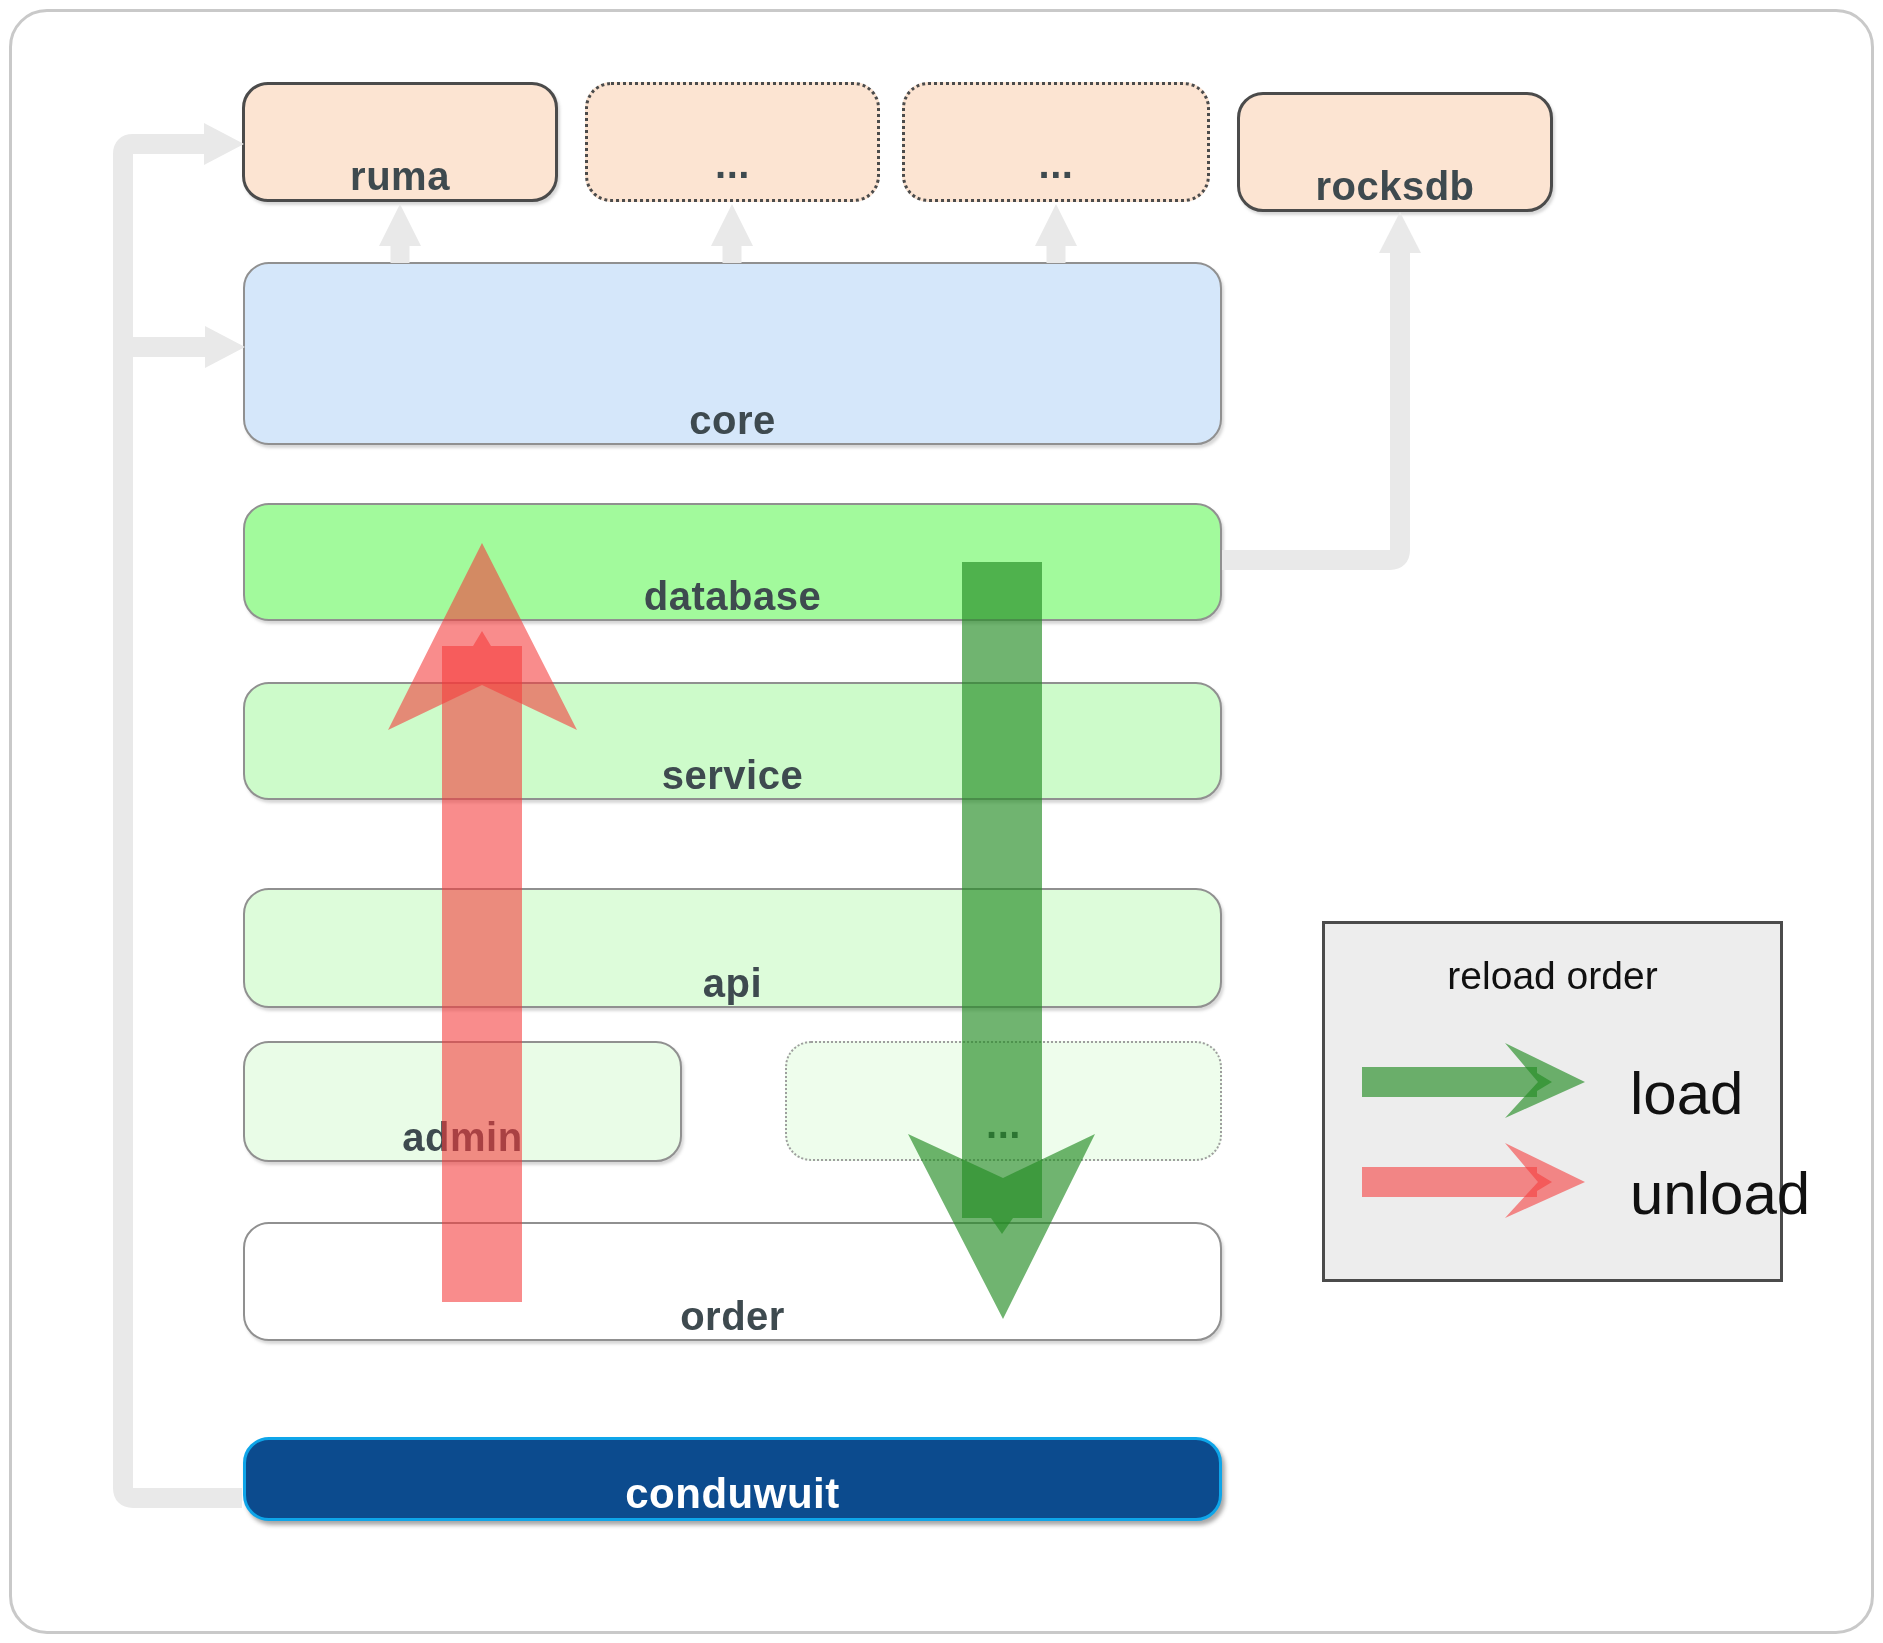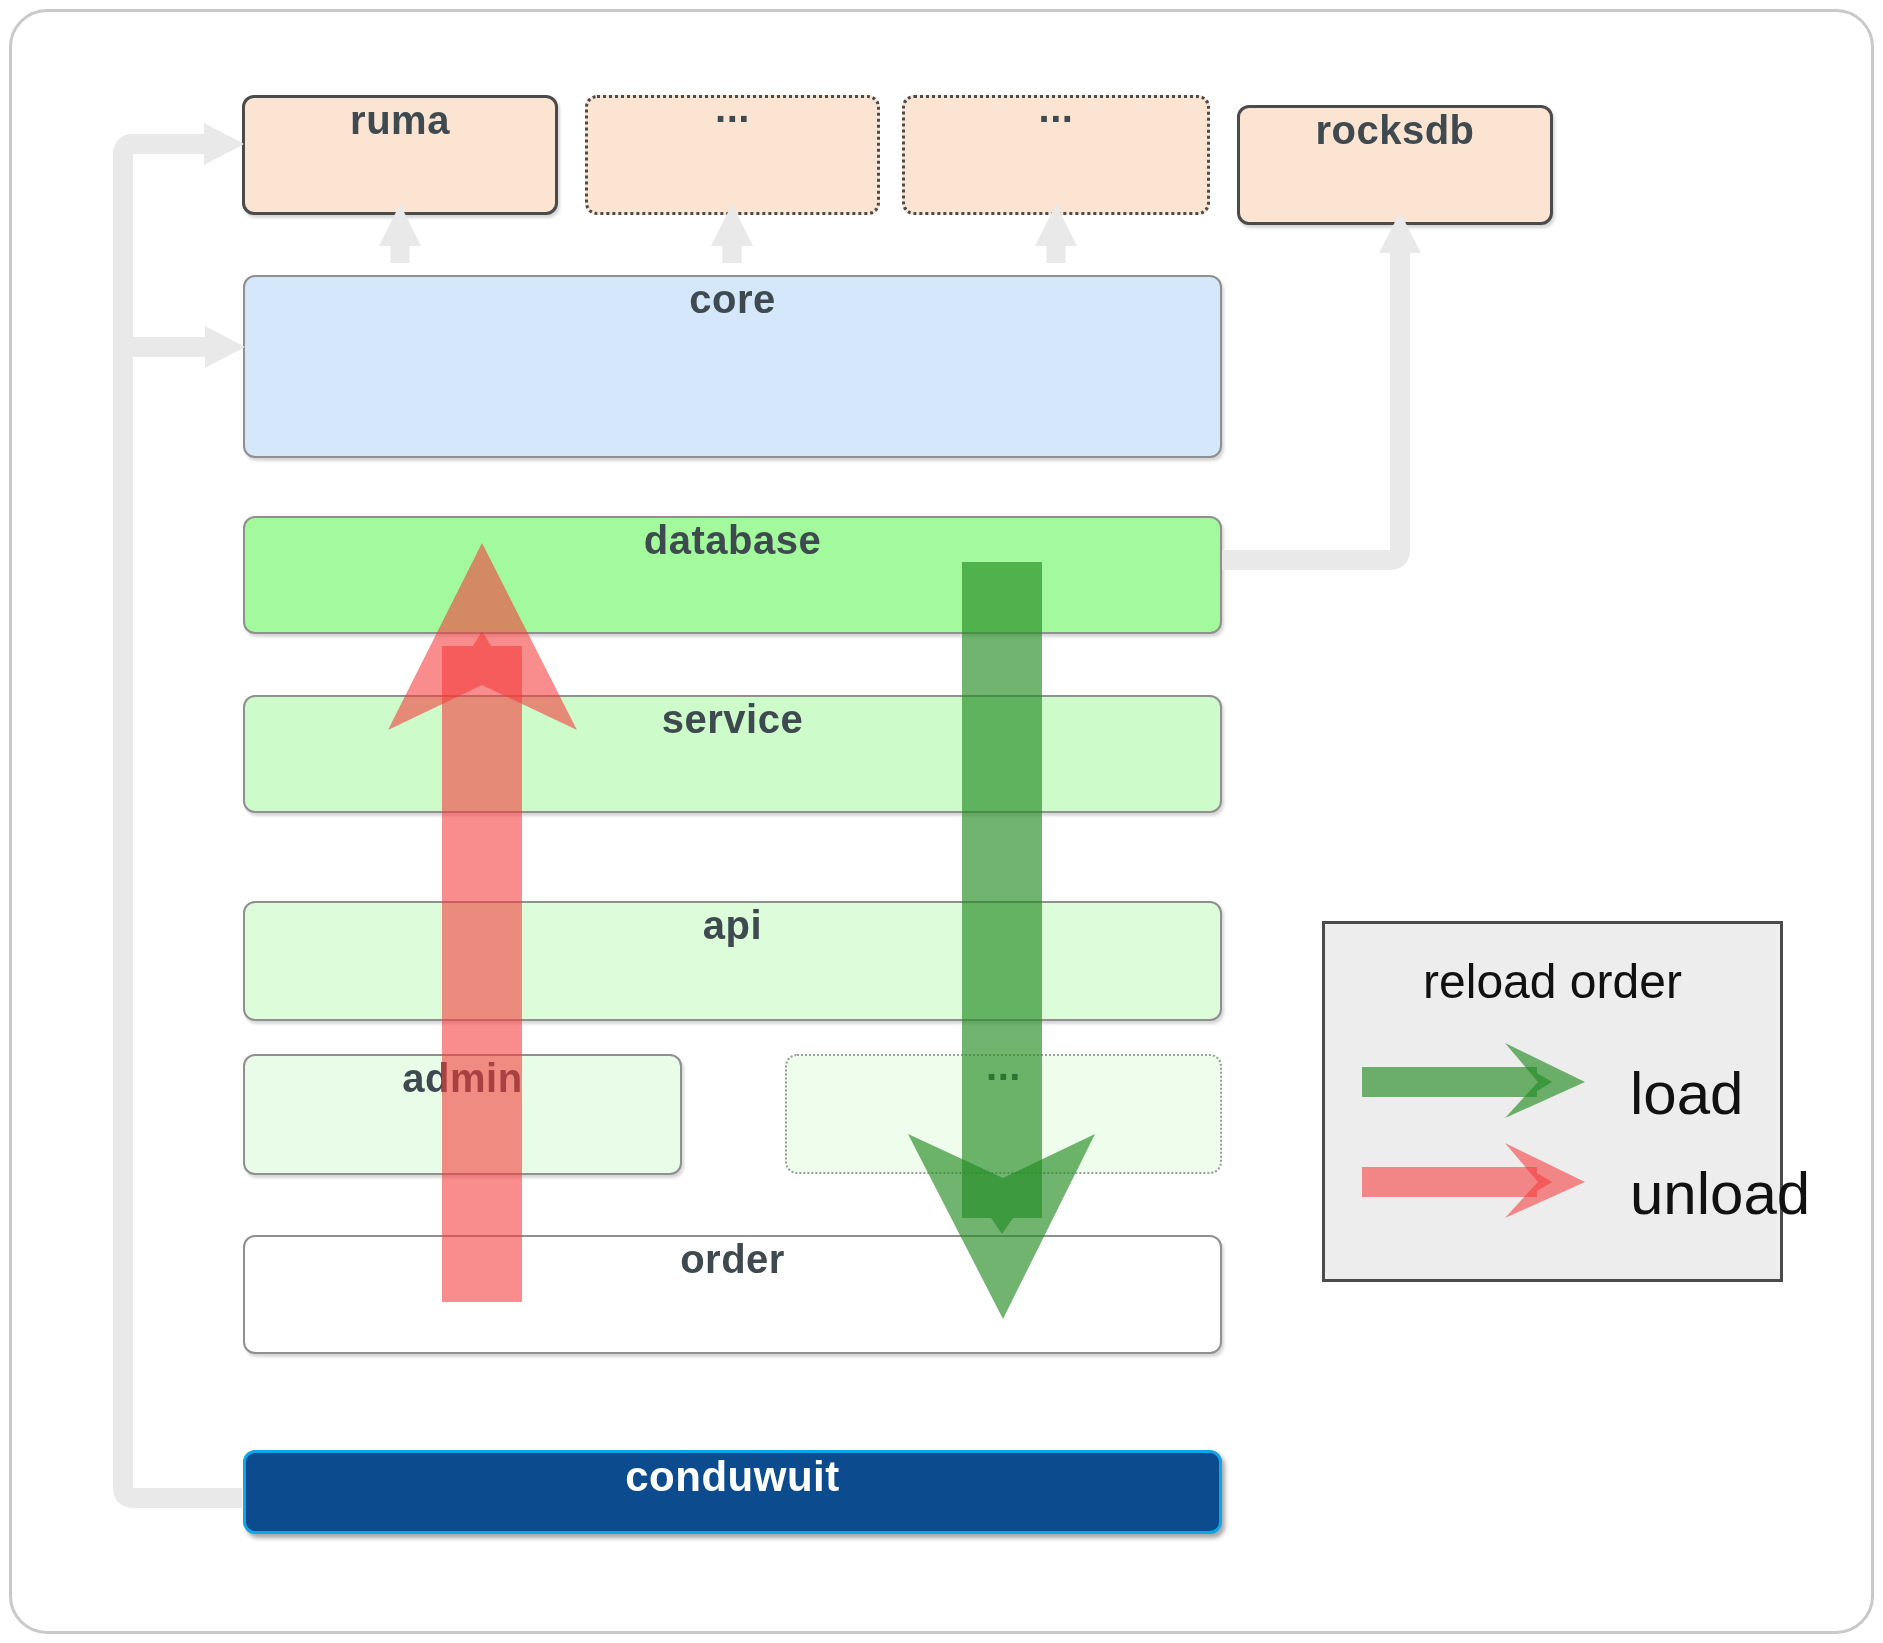--- a/index.html
+++ b/index.html
@@ -9,41 +9,40 @@
     background:#ffffff;
     font-family:"Liberation Sans", sans-serif;
     overflow:hidden;
   }
   .outer-frame{
     position:absolute;left:9px;top:9px;right:9px;bottom:9px;
     border:3px solid #c9c9c9;border-radius:38px;
   }
   .box{
     position:absolute;
-    display:flex;align-items:flex-start;justify-content:center;
-    border-radius:12px;
+    display:flex;align-items:flex-end;justify-content:center;
+    border-radius:26px;
     box-sizing:border-box;
     box-shadow:2px 3px 3px rgba(110,110,110,.28);
-    margin-top:13px;
   }
   .box .lbl{
     font-size:40px;font-weight:600;color:#3e4a4f;letter-spacing:.5px;
   }
   .dots-lbl{transform:translateY(-0.30em);letter-spacing:3px;font-weight:700;}
   .top-box{background:#fce4d2;border:3px solid #4b4b4b;}
   .top-box.dotted{border:3px dotted #4b4b4b;box-shadow:none;}
   .layer{border:2px solid #909090;}
   .dotted-soft{border:2px dotted #9e9e9e !important;box-shadow:none;}
   #legend{
     position:absolute;left:1322px;top:921px;width:461px;height:361px;
     background:#ededed;border:3px solid #4b4b4b;box-sizing:border-box;
   }
   #legend .legend-title{
     position:absolute;left:0;right:0;top:30px;text-align:center;
-    font-size:48px;color:#111;font-weight:500;
+    font-size:39px;color:#111;font-weight:500;
   }
   .legend-item-label{
     position:absolute;left:305px;font-size:60px;color:#111;
   }
   #overlay{position:absolute;left:0;top:0;z-index:5;pointer-events:none;}
   #app-label{font-size:42px;font-weight:700;color:#ffffff;letter-spacing:.5px;}
 </style>
 </head>
 <body>
 

